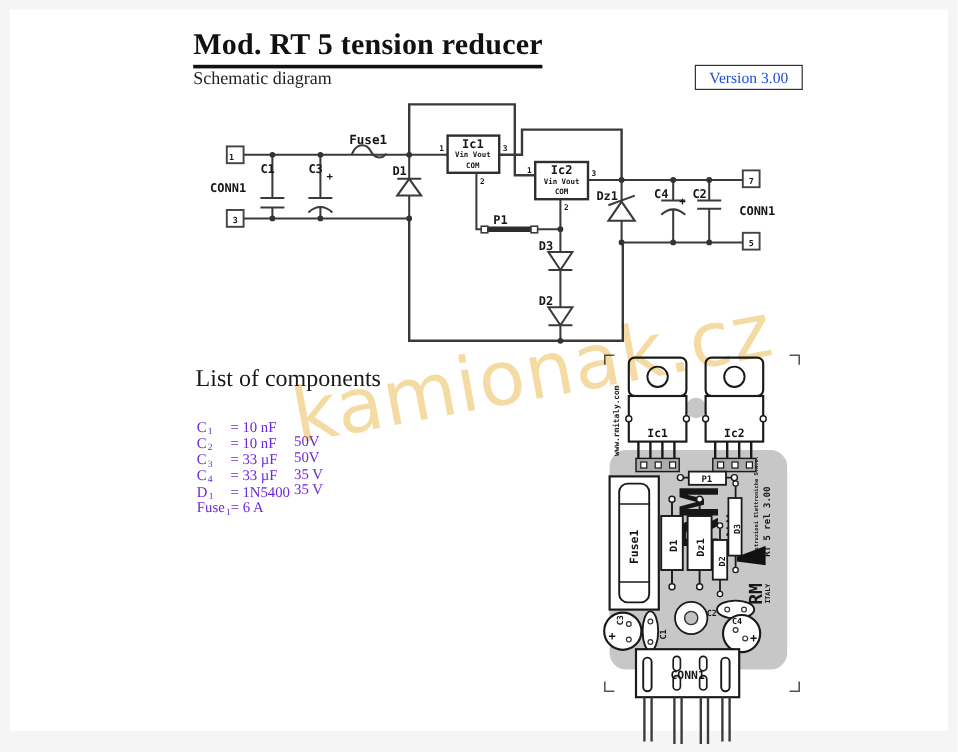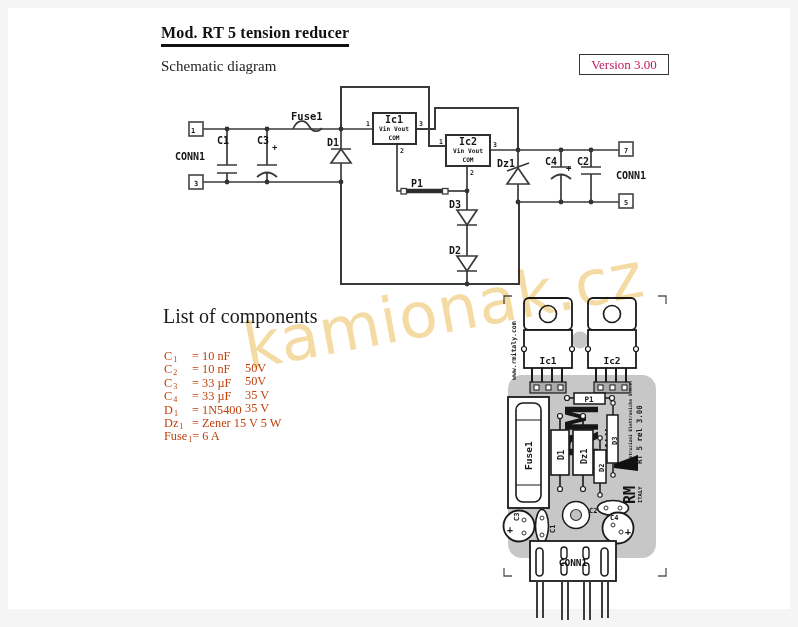--- a/index.html
+++ b/index.html
@@ -7,42 +7,42 @@
     width:798px;height:627px;position:relative;overflow:hidden;
     background:#f5f5f5;
     font-family:"Liberation Serif", serif;
   }
   .page{
     position:absolute;left:8px;top:8px;width:782px;height:601px;
     background:#ffffff;
   }
   .title{
     position:absolute;left:153px;top:16px;
-    font-size:16px;font-weight:bold;color:#111;
+    font-size:25px;font-weight:bold;color:#111;
     border-bottom:3px solid #111;padding-bottom:2px;letter-spacing:0.2px;
   }
   .subtitle{
     position:absolute;left:153px;top:50px;font-size:15px;color:#222;
   }
   .version-box{
     position:absolute;left:571px;top:46px;width:88px;height:17px;
-    border:1.5px solid #333;font-size:13px;color:#be185d;
+    border:1.5px solid #333;font-size:13px;color:#1d4ed8;
     text-align:center;padding-top:2px;background:#fff;
   }
   .schematic-svg{position:absolute;left:165px;top:60px;}
   .pcb-svg{position:absolute;left:478px;top:282px;}
   svg text{
     font-family:"DejaVu Sans Mono", monospace;font-weight:bold;fill:#161616;
   }
   .list-heading{
     position:absolute;left:155px;top:297px;font-size:20px;color:#1a1a1a;text-align:right;
   }
   .comp-list{
     position:absolute;left:156px;top:341px;width:220px;
-    font-size:12.3px;color:#c2410c;
+    font-size:12.3px;color:#6d28d9;
   }
   .comp-row{position:relative;height:13.4px;white-space:nowrap;}
   .comp-row .nm{display:inline-block;min-width:28px;}
   .comp-row .sub{font-size:8px;position:relative;top:2px;margin-left:1px;}
   .comp-row .volt{position:absolute;left:81px;top:12px;}
   .watermark{
     position:absolute;left:230px;top:304px;z-index:50;
     font-family:"DejaVu Sans", sans-serif;
     font-size:63px;letter-spacing:1px;
     color:#f4d89c;opacity:0.92;
@@ -168,21 +168,20 @@
     <text x="443" y="111" font-size="10">CONN1</text>
   </svg>
 
   <div class="list-heading">List of components</div>
   <div class="comp-list" id="components-rows">
       <div class="comp-row"><span class="nm">C<span class="sub">1</span></span><span class="rest">= 10 nF</span><span class="volt">50V</span></div>
       <div class="comp-row"><span class="nm">C<span class="sub">2</span></span><span class="rest">= 10 nF</span><span class="volt">50V</span></div>
       <div class="comp-row"><span class="nm">C<span class="sub">3</span></span><span class="rest">= 33 µF</span><span class="volt">35 V</span></div>
       <div class="comp-row"><span class="nm">C<span class="sub">4</span></span><span class="rest">= 33 µF</span><span class="volt">35 V</span></div>
       <div class="comp-row"><span class="nm">D<span class="sub">1</span></span><span class="rest">= 1N5400</span></div>
-      <div class="comp-row"><span class="nm">Dz<span class="sub">1</span></span><span class="rest">= Zener  15 V 5 W</span></div>
       <div class="comp-row"><span class="nm">Fuse<span class="sub">1</span></span><span class="rest">= 6 A</span></div>
     </div>
 
   <svg class="pcb-svg" width="192" height="346" viewBox="0 0 192 346">
 
     <g>
       <rect x="22" y="85" width="148" height="183" rx="14" fill="#c7c7c7"></rect>
       <circle cx="94" cy="50" r="8.5" fill="#c7c7c7"></circle>
       <text transform="translate(112,168) rotate(-90)" font-size="44" fill="#b9b9b9">RM</text>
       <text transform="translate(127,172) rotate(-90)" font-size="11" fill="#b9b9b9">ITALY</text>

